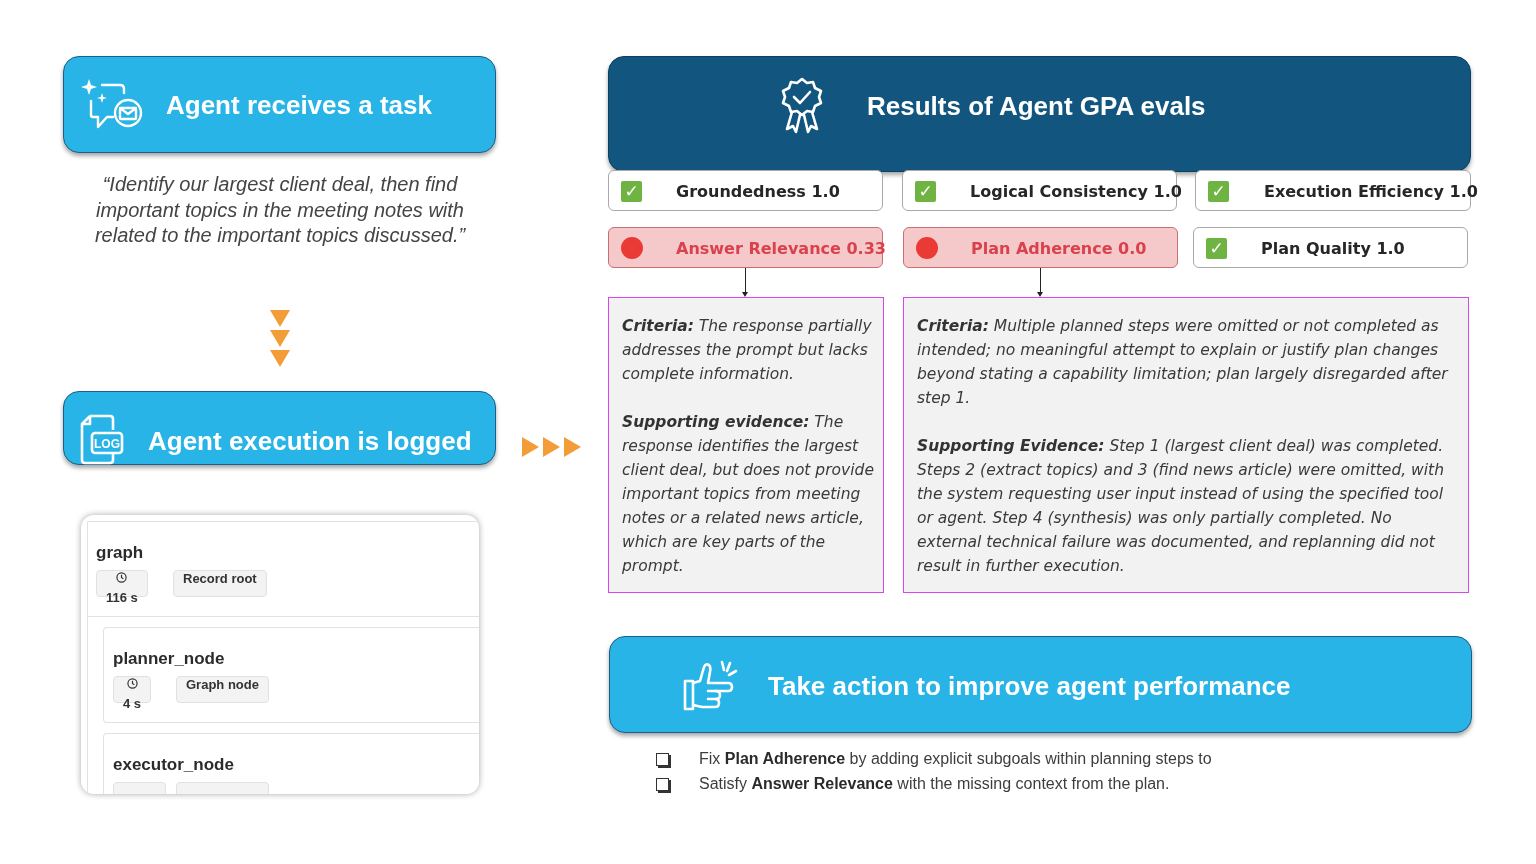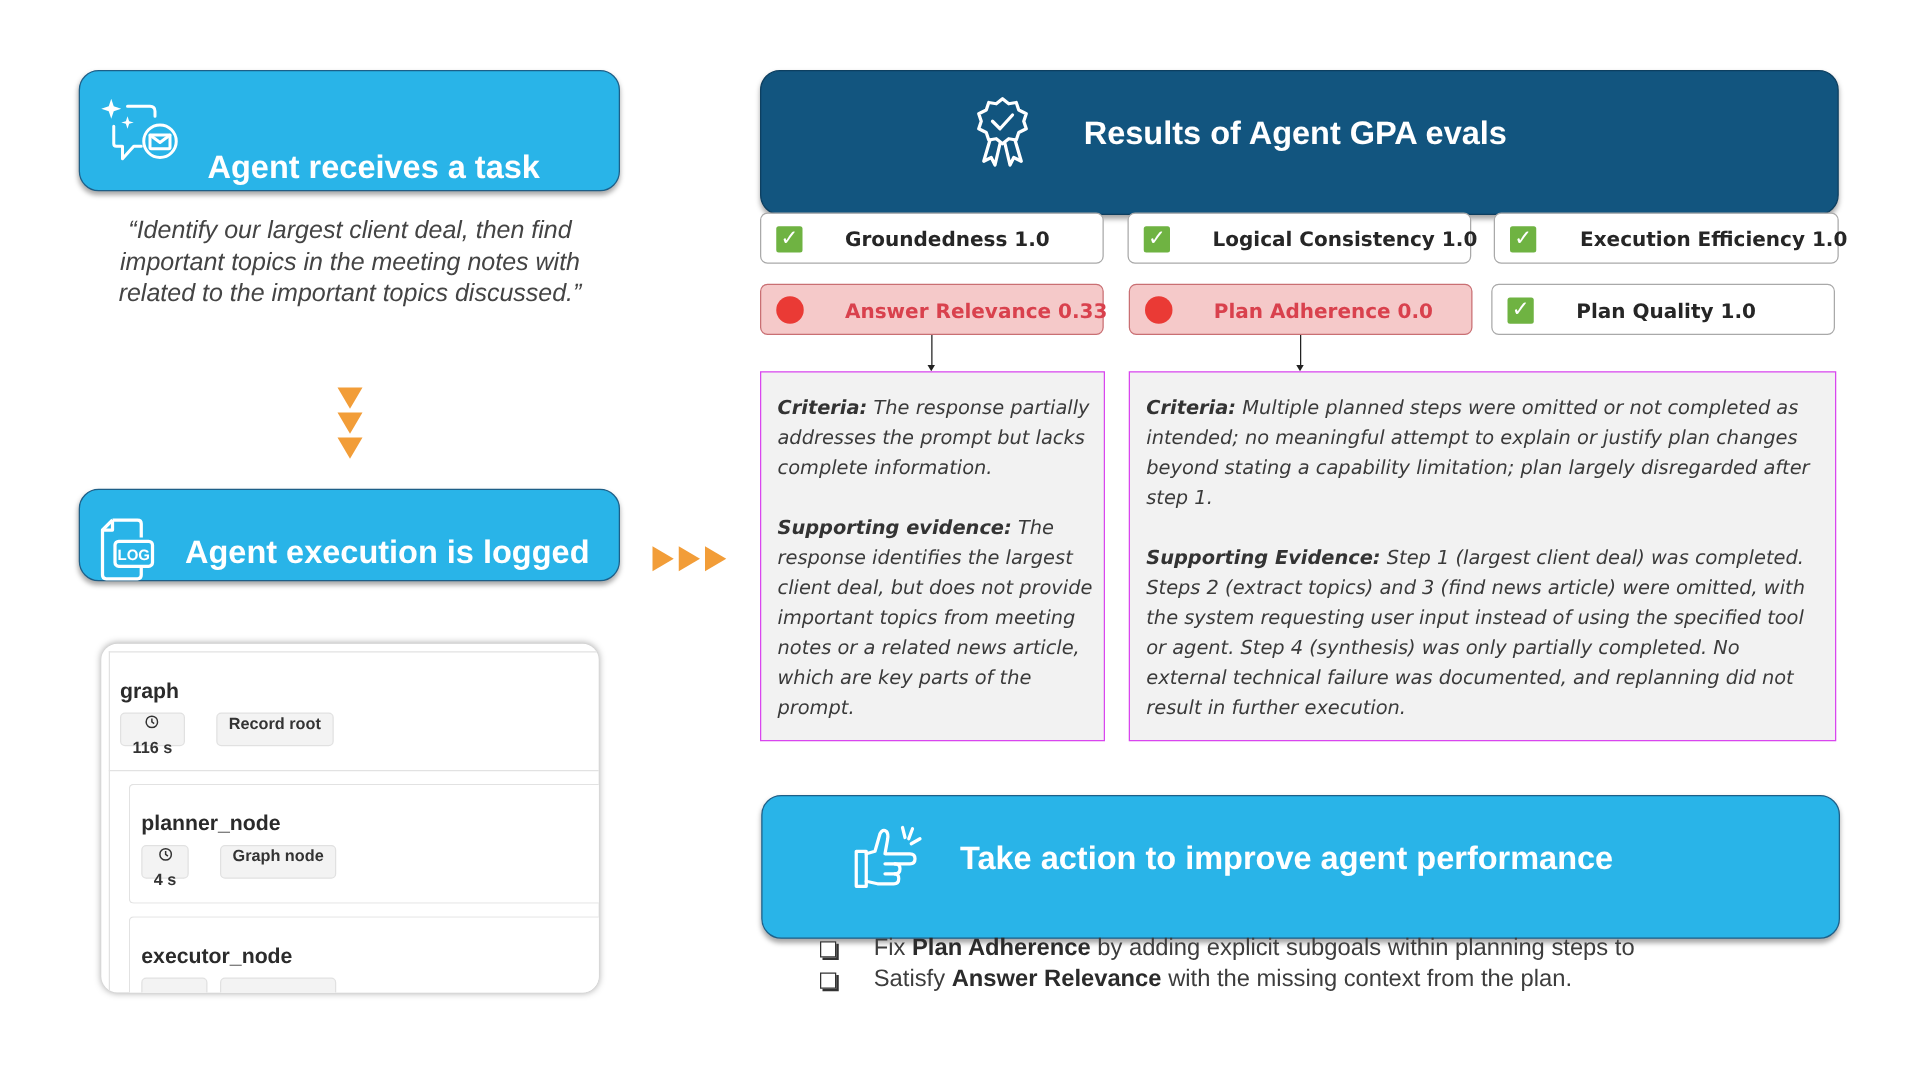--- a/index.html
+++ b/index.html
@@ -70,21 +70,21 @@
 
   .detail {
     position: absolute; background: #f2f2f2; border: 1px solid #d946ef;
     font-family: "DejaVu Sans", sans-serif; font-size: 15.5px; line-height: 24px; color: #3a3a3a;
     padding: 16px 9px 0 13px;
     font-style: italic;
   }
   .detail b { color: #333; }
   .detail p + p { margin-top: 24px; }
 
-  .actions { position: absolute; left: 656px; top: 746px; font-size: 19px; color: #3d3d3d;
+  .actions { position: absolute; left: 656px; top: 746px; font-size: 16px; color: #3d3d3d;
     font-family: "Liberation Sans", sans-serif; line-height: 25px; }
   .actions li { list-style: none; display: flex; align-items: center; }
   .actions .box { display: inline-block; width: 13px; height: 13px; border: 1.5px solid #333;
     box-shadow: 2px 2px 0 #333; margin-right: 30px; margin-top: 1px; background: #fff; }
   .actions b { color: #2b2b2b; }
 </style>
 </head>
 <body>
 
 <div class="banner light" style="left:63px; top:56px; width:433px; height:97px;">
@@ -92,21 +92,21 @@
     <svg width="64" height="56" viewBox="0 0 64 56" fill="none" stroke="#fff" stroke-width="2.4" stroke-linecap="round" stroke-linejoin="round">
       <path d="M9 2 L11 8 L17 10 L11 12 L9 18 L7 12 L1 10 L7 8 Z" fill="#fff" stroke="none"></path>
       <path d="M22 16 L23.3 20 L27 21 L23.3 22 L22 26 L20.7 22 L17 21 L20.7 20 Z" fill="#fff" stroke="none"></path>
       <path d="M22 8 H40 Q44 8 44 12 V16"></path>
       <path d="M11 24 V38 Q11 40 13 40 H18 V50 L27 40 H33"></path>
       <circle cx="48" cy="36" r="13"></circle>
       <rect x="40" y="31" width="16" height="11" rx="1"></rect>
       <path d="M40 31 L48 37 L56 31"></path>
     </svg>
   </span>
-  <span class="label" style="left:102px; top:33px; font-size:26px;margin-top:28px;">Agent receives a task</span>
+  <span class="label" style="left:102px; top:33px; font-size:26px;">Agent receives a task</span>
 </div>
 
 <div class="quote">
   <div>“Identify our largest client deal, then find</div>
   <div>important topics in the meeting notes with</div>
   <div>related to the important topics discussed.”</div>
 </div>
 
 <div class="tri-down" style="left:270px; top:310px;"></div>
 <div class="tri-down" style="left:270px; top:330px;"></div>
@@ -209,21 +209,21 @@
 
 <div class="detail" style="left:608px; top:297px; width:276px; height:296px;">
   <p><b>Criteria:</b><span> The response partially addresses the prompt but lacks complete information.</span></p>
   <p><b>Supporting evidence:</b><span> The response identifies the largest client deal, but does not provide important topics from meeting notes or a related news article, which are key parts of the prompt.</span></p>
 </div>
 <div class="detail" style="left:903px; top:297px; width:566px; height:296px;">
   <p><b>Criteria:</b><span> Multiple planned steps were omitted or not completed as intended; no meaningful attempt to explain or justify plan changes beyond stating a capability limitation; plan largely disregarded after step 1.</span></p>
   <p><b>Supporting Evidence:</b><span> Step 1 (largest client deal) was completed. Steps 2 (extract topics) and 3 (find news article) were omitted, with the system requesting user input instead of using the specified tool or agent. Step 4 (synthesis) was only partially completed. No external technical failure was documented, and replanning did not result in further execution.</span></p>
 </div>
 
-<div class="banner light" style="left:609px; top:636px; width:863px; height:115px;">
+<div class="banner light" style="left:609px; top:636px; width:863px; height:97px;">
   <span class="icon" style="left:72px; top:22px;">
     <svg width="58" height="56" viewBox="0 0 58 56" fill="none" stroke="#fff" stroke-width="2.6" stroke-linejoin="round" stroke-linecap="round">
       <rect x="3" y="22" width="8" height="28"></rect>
       <path d="M11 24 L18 22 L22 8 Q24 4 27 6 Q29 8 28 13 L26 24 H46 Q50 24 50 28 Q50 32 46 32 H34"></path>
       <path d="M34 32 Q38 32 38 36 Q38 40 34 40"></path>
       <path d="M34 40 Q37 40 37 44 Q37 48 33 48 H20 L11 46"></path>
       <path d="M26 32 H34 M26 40 H34"></path>
       <path d="M40 3 L42 11 M48 4 L45 12 M54 12 L47 16"></path>
     </svg>
   </span>

